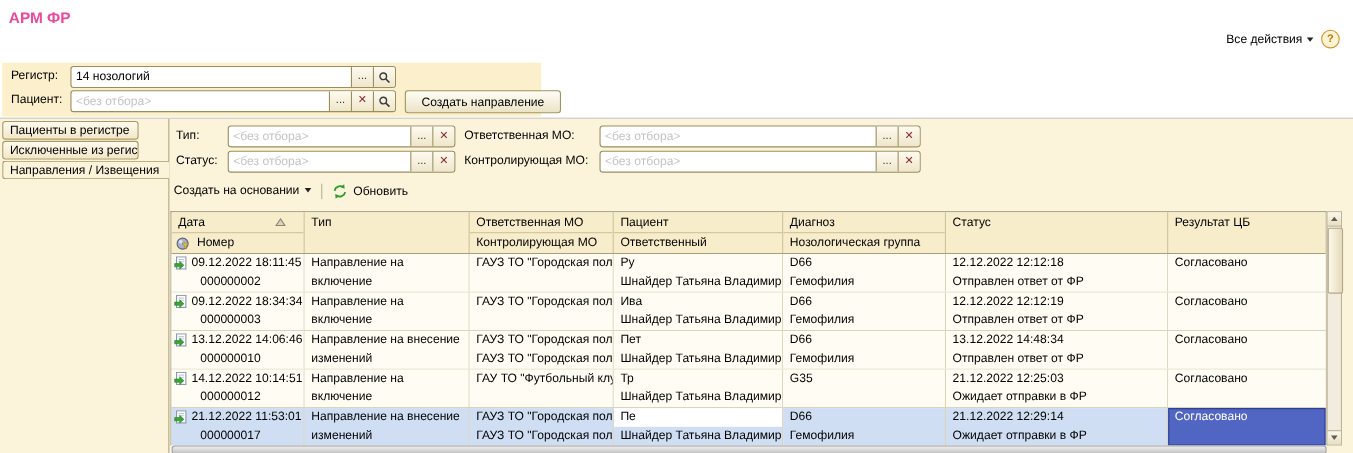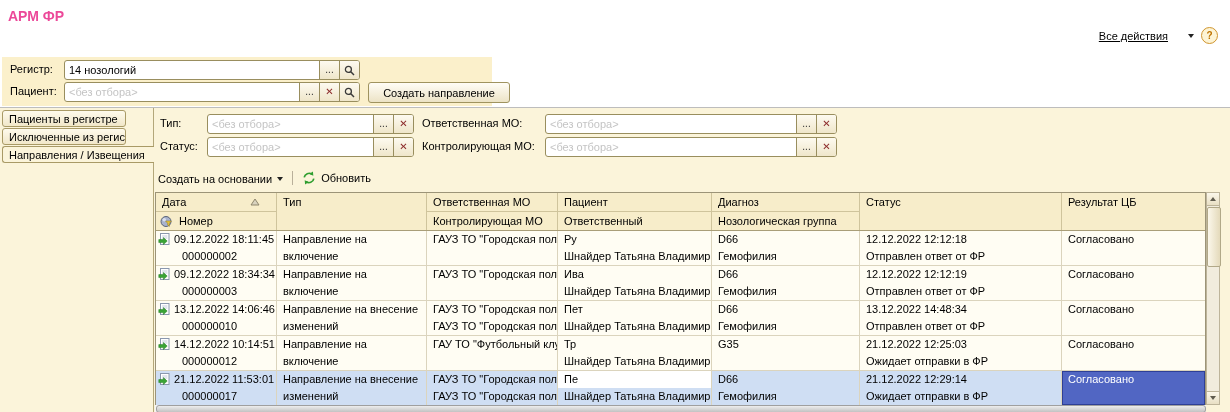--- a/index.html
+++ b/index.html
@@ -7,21 +7,21 @@
     width:1230px;height:412px;position:relative;overflow:hidden;
     background:#ffffff;
     font-family:"Liberation Sans","DejaVu Sans",sans-serif;
     font-size:11px;color:#000;
   }
   .abs{position:absolute;box-sizing:border-box;}
 
   
   .page-title{left:8px;top:8px;font-size:14px;font-weight:bold;color:#ec4899;}
   .top-right{top:27px;right:12px;display:flex;align-items:center;gap:7px;}
-  .all-actions{display:flex;align-items:center;gap:20px;cursor:default;text-decoration:underline;}
+  .all-actions{display:flex;align-items:center;gap:4px;cursor:default;}
   .tri-down{width:0;height:0;border-left:3px solid transparent;border-right:3px solid transparent;border-top:4px solid #222;display:inline-block;}
   .help-btn{width:15px;height:15px;border-radius:50%;border:1px solid #d0952f;background:#fdf4d5;
     color:#bf7300;font-weight:bold;font-size:10px;display:flex;align-items:center;justify-content:center;}
 
   
   .top-block{left:2px;top:57px;width:490px;height:49px;background:#fbf0cb;}
   .flabel{position:absolute;left:8px;line-height:18px;}
   .fgroup{position:absolute;display:flex;height:18px;border:1px solid #998e5e;border-radius:3px;background:#fff;overflow:hidden;}
   .fgroup input{border:none;outline:none;flex:1;min-width:0;font:11px "Liberation Sans","DejaVu Sans",sans-serif;padding:0 4px;background:transparent;color:#000;}
   .fgroup input::placeholder{color:#c4c4c4;}
@@ -39,21 +39,21 @@
 
   
   .tab{left:2px;width:124px;height:17px;border:1px solid #a99a66;border-radius:3px;
     background:linear-gradient(#fefaec,#f1e7c9);display:flex;align-items:center;padding:0 6px;cursor:default;white-space:nowrap;overflow:hidden;}
   .tab.active{width:152px;background:#fbf4da;border-right:none;border-radius:3px 0 0 3px;z-index:3;}
 
   
   .lf-label{position:absolute;line-height:18px;white-space:nowrap;}
 
   
-  .toolbar{left:158px;top:167px;height:18px;display:flex;align-items:flex-end;gap:6px;}
+  .toolbar{left:158px;top:167px;height:18px;display:flex;align-items:flex-start;gap:6px;}
   .tb-item{display:flex;align-items:center;gap:5px;cursor:default;white-space:nowrap;}
   .tb-sep{width:1px;height:14px;background:#b9b09a;margin:0 3px;}
 
   
   .tbl{left:155px;top:192px;width:1051px;border:1px solid #9c9478;border-bottom:none;background:#fffdf3;}
   .grid7{display:grid;grid-template-columns:121px 150px 131px 154px 148px 202px 143px;}
   .thead{background:#f7edca;border-bottom:1px solid #a99e78;}
   .hc{border-right:1px solid #cfc49c;position:relative;height:37px;overflow:hidden;}
   .hc:last-child{border-right:none;}
   .hrow{height:18px;display:flex;align-items:center;padding:0 6px;}

